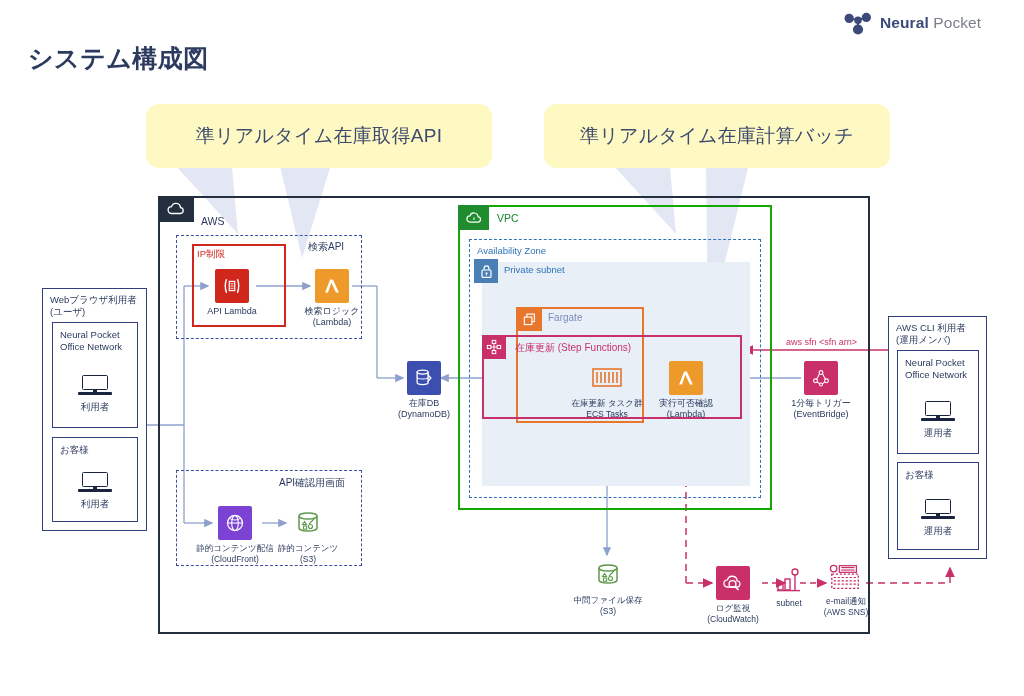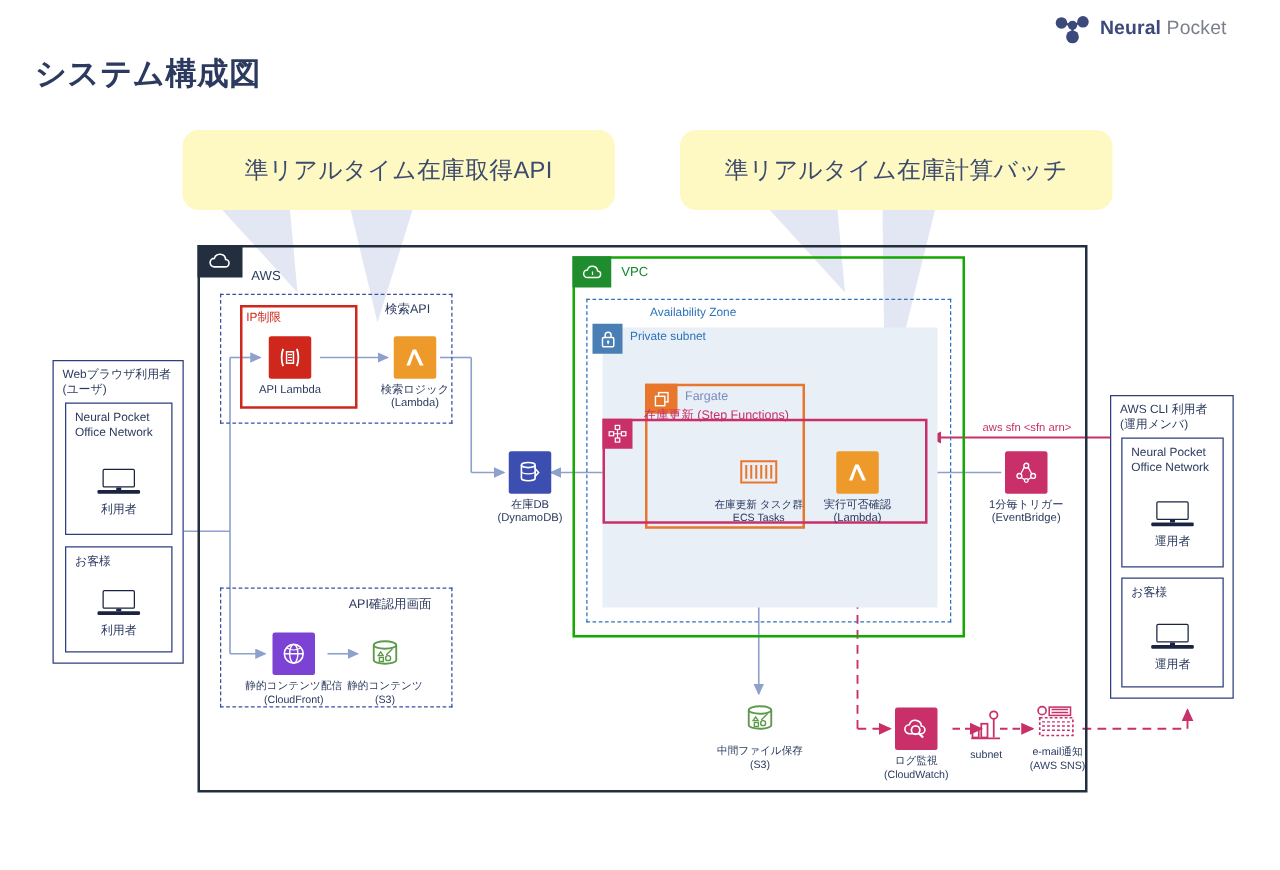--- a/index.html
+++ b/index.html
@@ -90,21 +90,21 @@
   #vpc-badge {
     left: 458px; top: 205px; width: 31px; height: 25px;
     background: #1f8c2e; display:flex; align-items:center; justify-content:center;
   }
   #vpc-label { left: 497px; top: 212px; font-size: 10.5px; color: #16872a; }
 
   #az-frame {
     left: 469px; top: 239px; width: 292px; height: 259px;
     border: 1.8px dashed #2e73b8; box-sizing: border-box;
   }
-  #az-label { left: 477px; top: 245px; font-size: 9.5px; color: #2e73b8; margin-left: 43px; }
+  #az-label { left: 477px; top: 245px; font-size: 9.5px; color: #2e73b8; }
 
   #subnet-bg { left: 482px; top: 262px; width: 268px; height: 224px; background: #e8eff7; }
   #subnet-badge {
     left: 474px; top: 259px; width: 24px; height: 24px;
     background: #4a7fb5; display:flex; align-items:center; justify-content:center;
   }
   #subnet-label { left: 504px; top: 264px; font-size: 9.5px; color: #2e73b8; }
 
   
   #fargate-box {
@@ -119,21 +119,21 @@
 
   
   #sfn-box {
     left: 482px; top: 335px; width: 260px; height: 84px;
     border: 2px solid #c9306a; box-sizing: border-box;
   }
   #sfn-badge {
     left: 482px; top: 335px; width: 24px; height: 24px;
     background: #c9306a; display:flex; align-items:center; justify-content:center;
   }
-  #sfn-label { left: 515px; top: 325px; font-size: 10px; color: #c9306a; }
+  #sfn-label { left: 515px; top: 341px; font-size: 10px; color: #c9306a; }
 
   
   .user-outer { border: 1.7px solid #2e3f7e; box-sizing: border-box; background: #fff; }
   .user-inner { border: 1.5px solid #2e3f7e; box-sizing: border-box; background: #fff; }
   .user-box-title { font-size: 9.5px; line-height: 1.25; color: #2b3a5e; }
   .user-role { font-size: 9.5px; color: #2b3a5e; text-align: center; }
 
   #userbox-left { left: 42px; top: 288px; width: 105px; height: 243px; }
   #userbox-right { left: 888px; top: 316px; width: 99px; height: 243px; }
 

